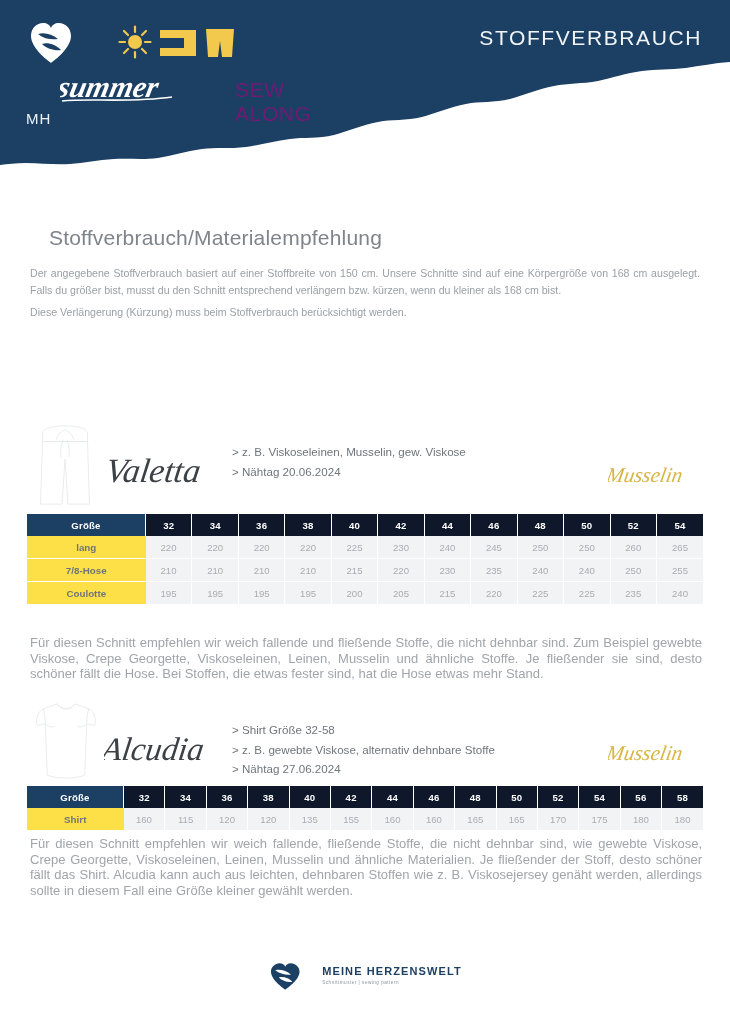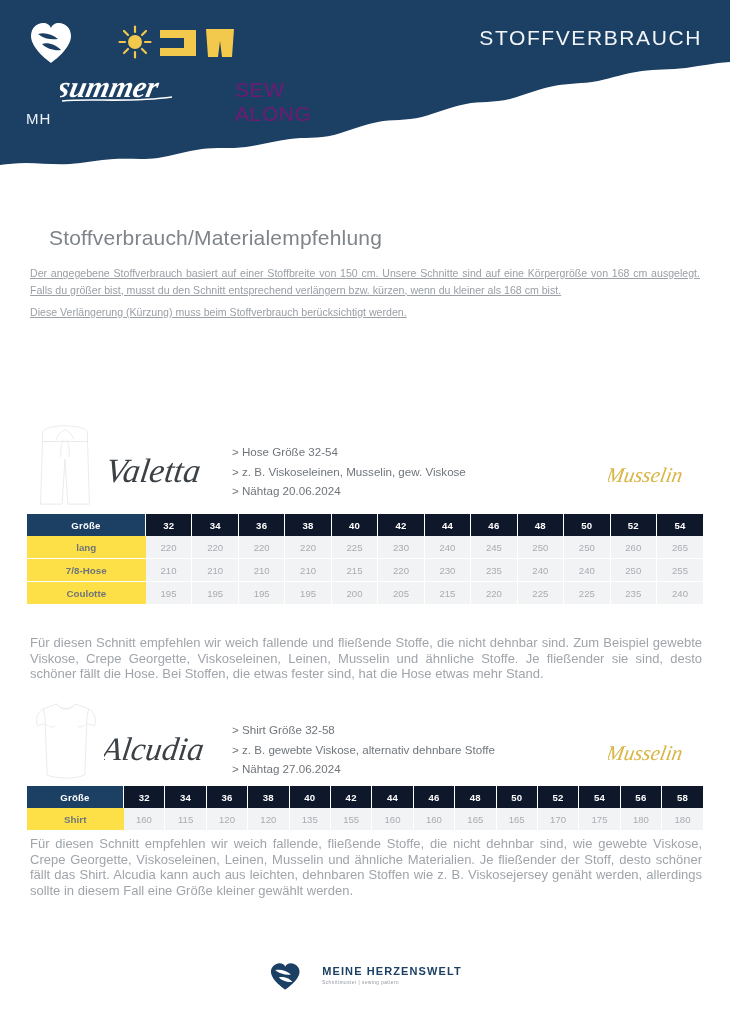--- a/index.html
+++ b/index.html
@@ -45,21 +45,21 @@
   .page-title{
     position:absolute;left:29px;top:56px;
     font-size:21px;color:#7e848a;font-weight:400;letter-spacing:0.2px;
     font-family:"Liberation Sans", sans-serif;
     margin-left:20px;
   }
   .intro{
     position:absolute;left:30px;top:95px;width:670px;
     font-size:10.6px;line-height:16.5px;color:#9aa0a6;text-align:justify;
   }
-  .intro p{margin:0 0 6px 0;text-decoration:underline;}
+  .intro p{margin:0 0 6px 0;}
   .intro p.last{text-align:left;}
 
   
   .section{position:absolute;left:0;width:730px;}
   .sec-art{position:absolute;left:30px;top:0;width:70px;height:90px;opacity:.55;}
   .sec-script{position:absolute;left:108px;top:24px;width:125px;height:52px;}
   .sec-bullets{position:absolute;left:232px;top:22px;font-size:11.6px;color:#6f757b;line-height:19.5px;}
   .sec-bullets div{white-space:nowrap;}
   .sec-fabric{position:absolute;right:22px;top:36px;width:100px;height:38px;}
 
@@ -187,21 +187,20 @@
         <path d="M35,10 C30,12 27,16 26,20"></path>
         <path d="M35,10 C40,12 43,16 44,20"></path>
       </g>
     </svg>
 
     <svg class="sec-script" viewBox="0 0 125 52">
       <text x="2" y="38" font-family="Liberation Serif, serif" font-size="34" font-style="italic" fill="#3c4146" transform="skewX(-8)">Valetta</text>
     </svg>
 
     <div class="sec-bullets">
-      <div>&gt; Hose Größe 32-54</div>
       <div>&gt; z. B. Viskoseleinen, Musselin, gew. Viskose</div>
       <div>&gt; Nähtag 20.06.2024</div>
     </div>
 
     <svg class="sec-fabric" viewBox="0 0 100 38">
       <text x="2" y="26" font-family="Liberation Serif, serif" font-size="21" font-style="italic" fill="#d9b544" transform="skewX(-10)">Musselin</text>
     </svg>
 
     <table class="sizes" style="top:94px;">
       <thead>

